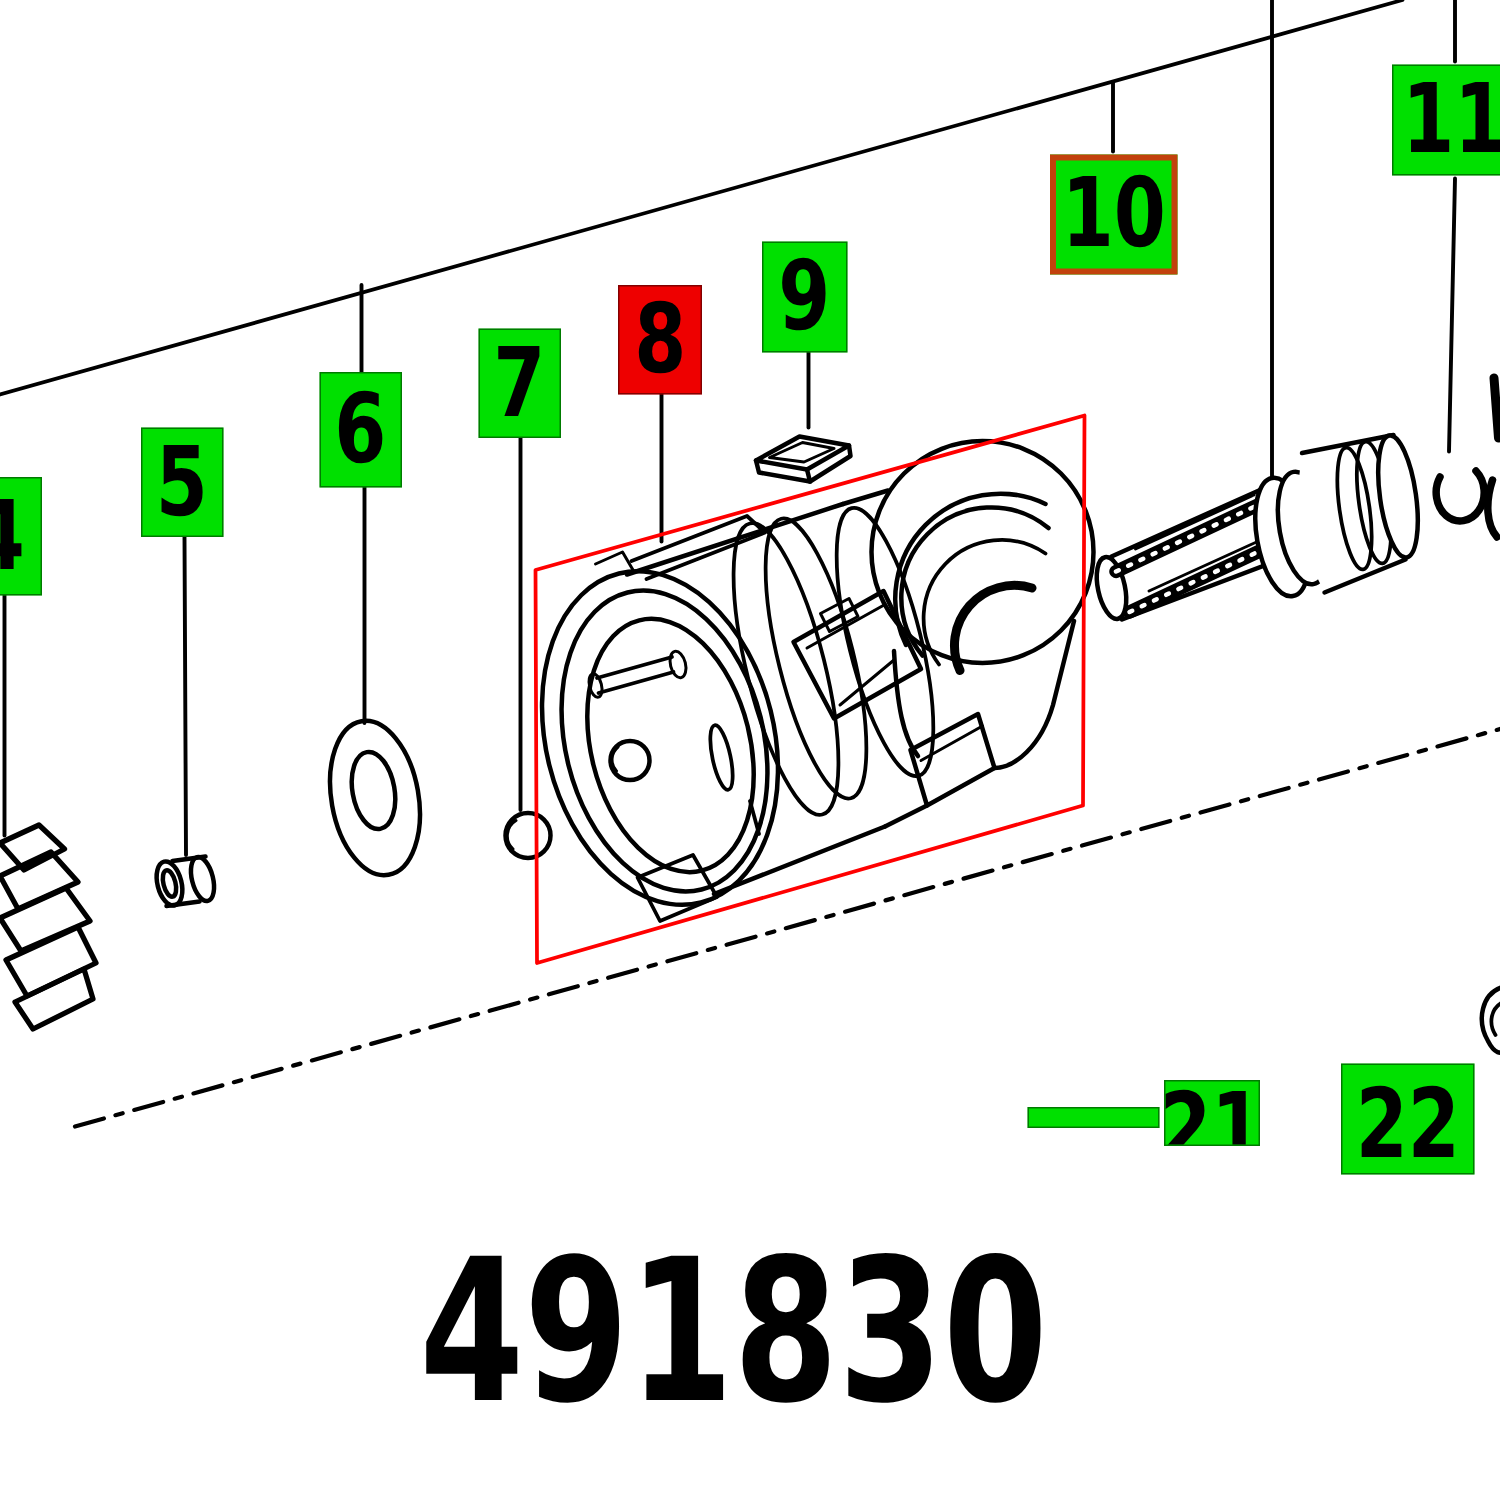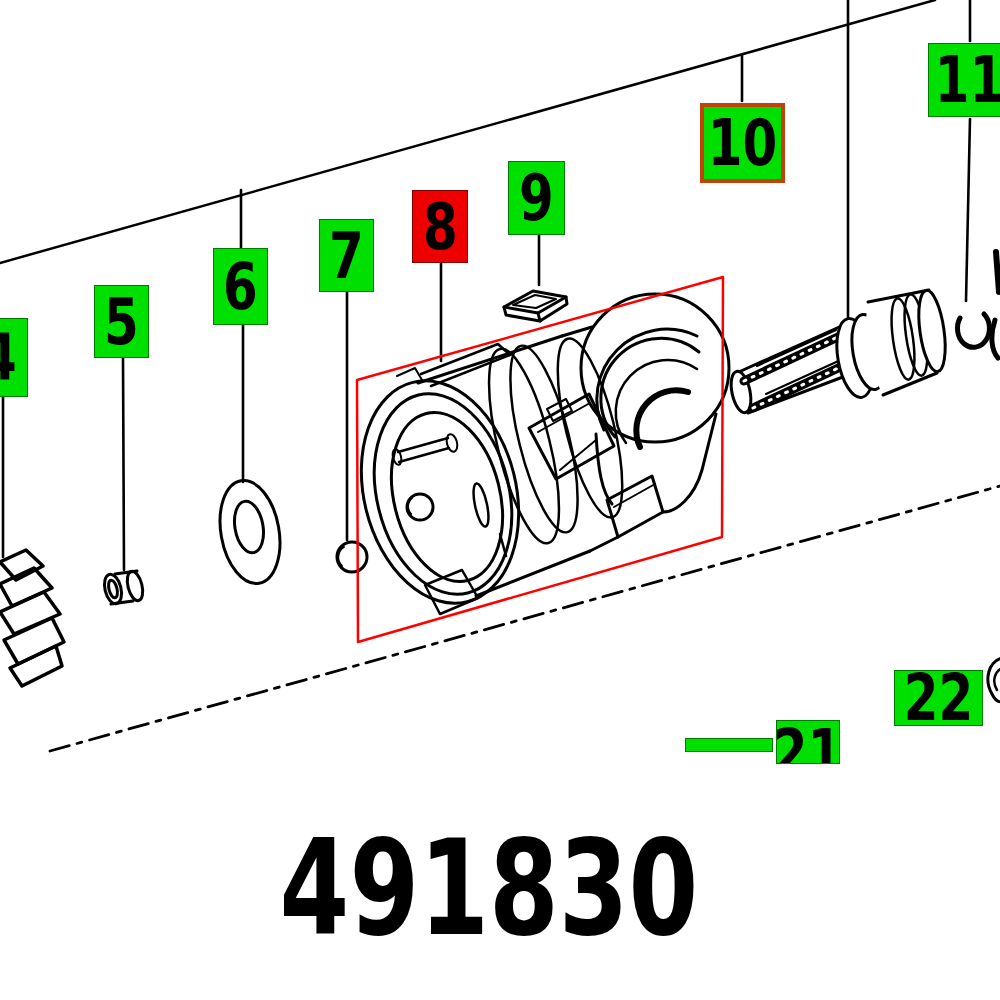--- a/index.html
+++ b/index.html
@@ -21,21 +21,21 @@
   .lbl-4 {left:-29px;top:318px;width:57px;height:79px;}
   .lbl-5 {left:94px; top:285px;width:55px;height:73px;}
   .lbl-6 {left:213px;top:248px;width:55px;height:77px;}
   .lbl-7 {left:319px;top:219px;width:55px;height:73px;}
   .lbl-8 {left:412px;top:190px;width:56px;height:73px;background:var(--label-red,#ee0000);}
   .lbl-9 {left:508px;top:161px;width:57px;height:74px;}
   .lbl-10{left:700px;top:103px;width:85px;height:80px;border:4px solid #c2410c;}
   .lbl-11{left:928px;top:43px; width:84px;height:74px;}
   .lbl-partial{left:685px;top:738px;width:88px;height:14px;}
   .lbl-21{left:776px;top:720px;width:64px;height:44px;align-items:flex-start;}
-  .lbl-22{left:894px;top:670px;width:89px;height:56px;}
+  .lbl-22{left:894px;top:709px;width:89px;height:74px;align-items:flex-end;}
   
   .caption{
     position:absolute;left:0;right:22px;top:822px;text-align:center;
     font-weight:bold;font-size:132px;line-height:1;color:#000;
     transform:scaleX(.76);
   }
 </style>
 </head>
 <body>
 

